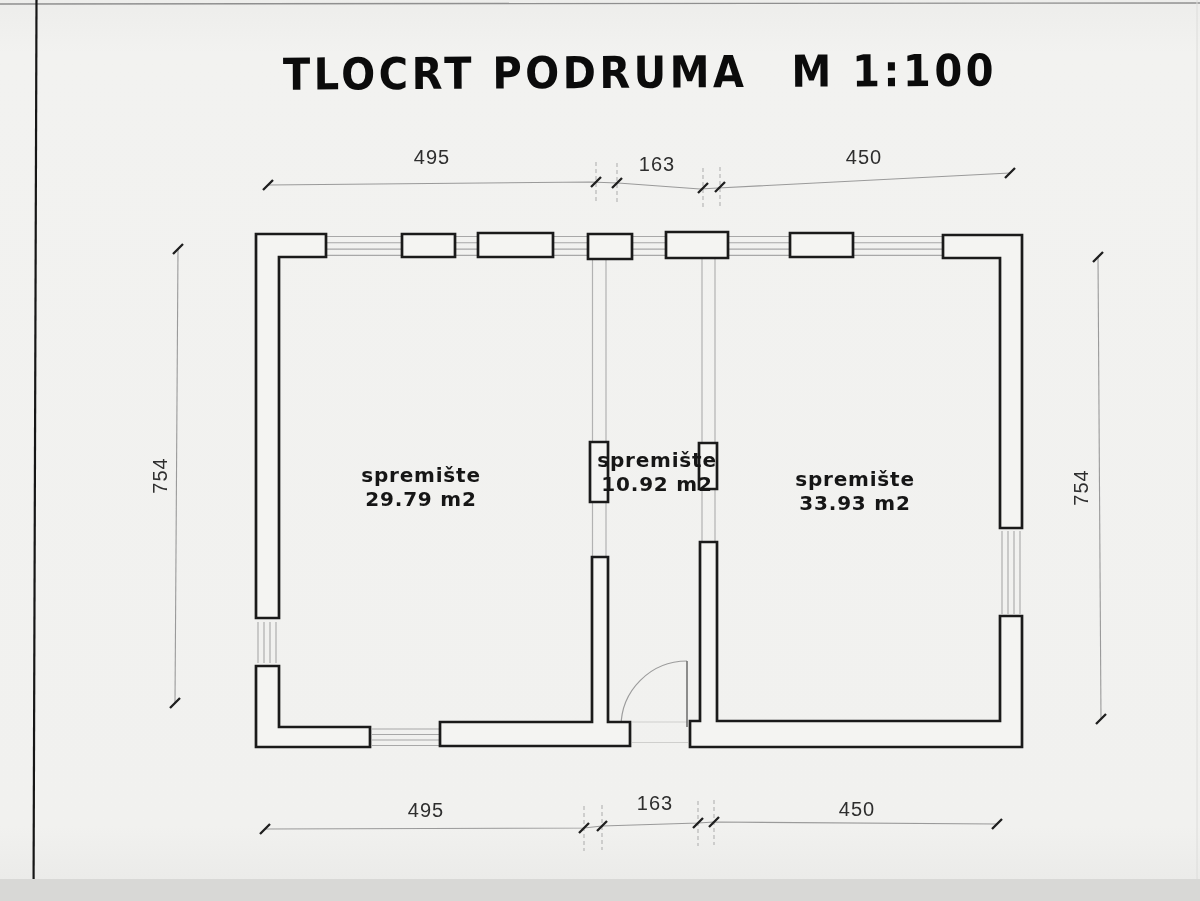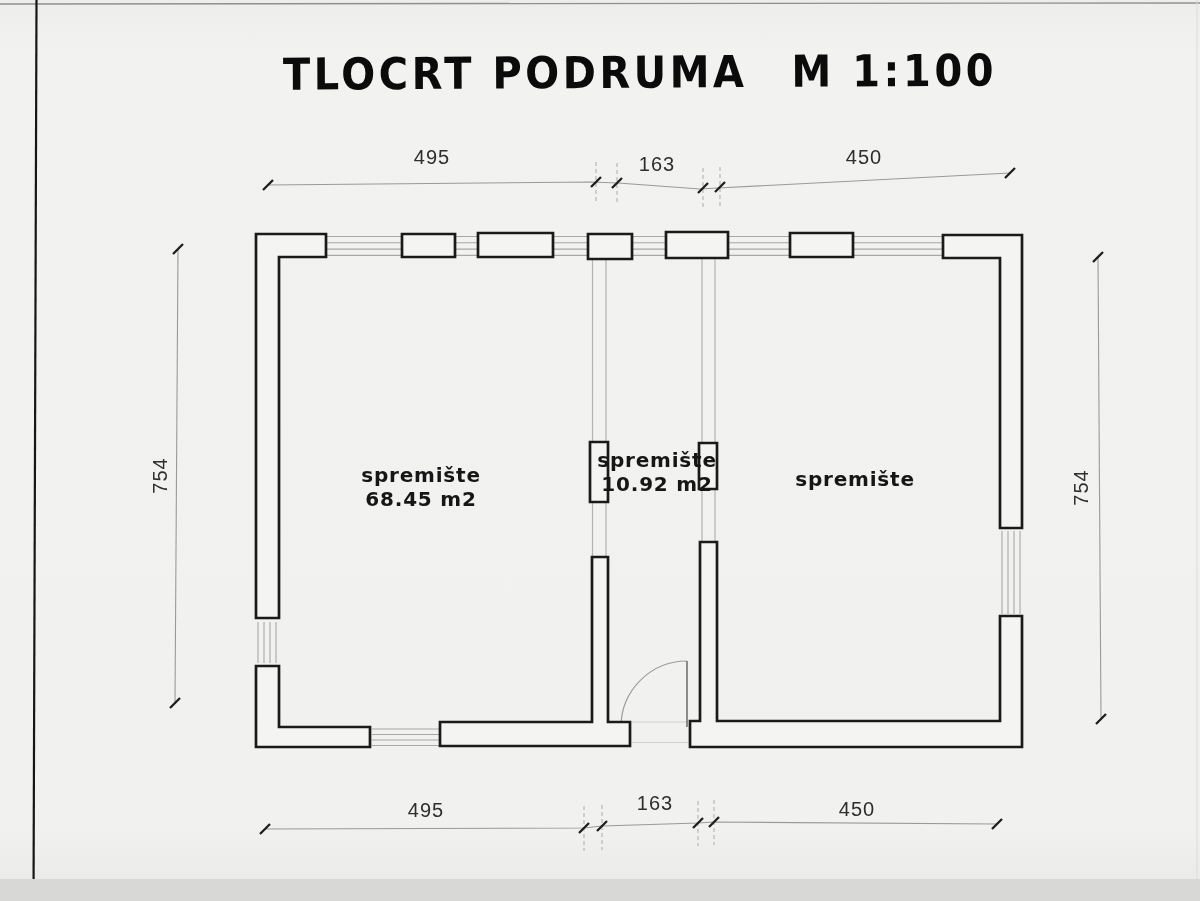--- a/index.html
+++ b/index.html
@@ -110,28 +110,29 @@
     </g>
   </svg>
 
   <div class="title">
     <span>TLOCRT PODRUMA</span>
     <span>M 1:100</span>
   </div>
 
   <div class="room" style="left:326px;top:463px;width:190px;">
     <div>spremište</div>
-    <div>68.45 m2</div>
+    <div>29.79 m2</div>
   </div>
   <div class="room" style="left:576px;top:448px;width:162px;">
     <div>spremište</div>
     <div>10.92 m2</div>
   </div>
   <div class="room" style="left:766px;top:467px;width:178px;">
     <div>spremište</div>
+    <div>33.93 m2</div>
   </div>
 
   <div class="dim" style="left:402px;top:146px;">495</div>
   <div class="dim" style="left:627px;top:153px;">163</div>
   <div class="dim" style="left:834px;top:146px;">450</div>
 
   <div class="dim" style="left:396px;top:799px;">495</div>
   <div class="dim" style="left:625px;top:792px;">163</div>
   <div class="dim" style="left:827px;top:798px;">450</div>
 

